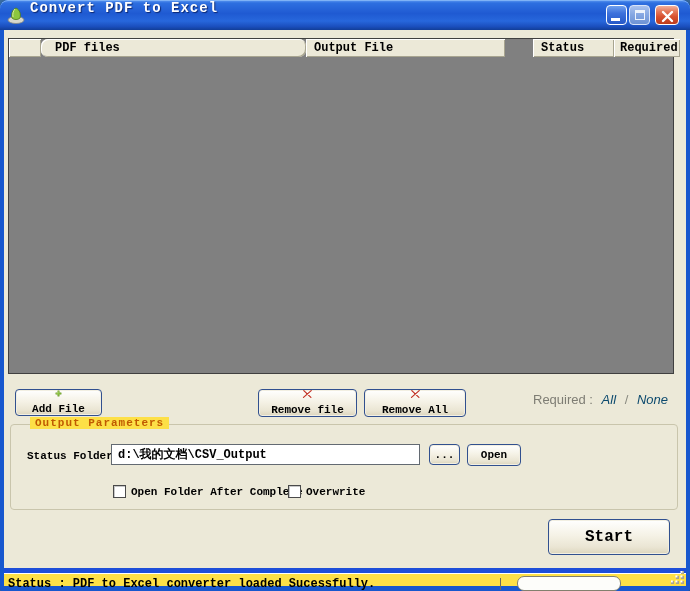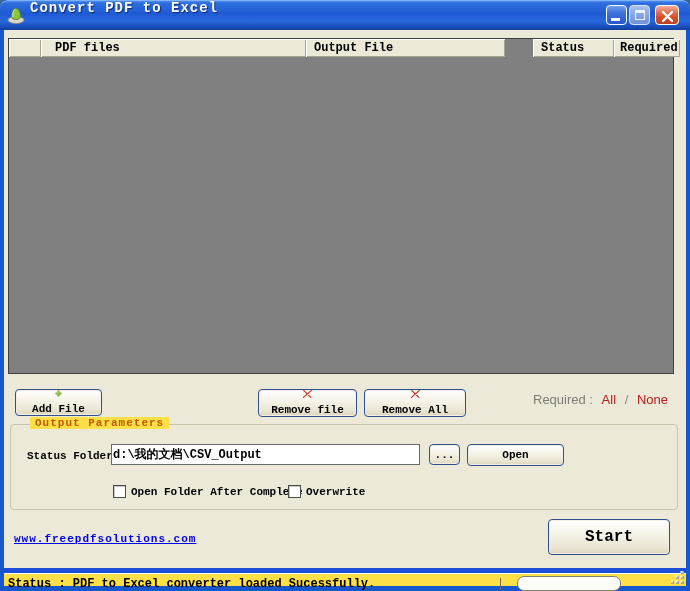--- a/index.html
+++ b/index.html
@@ -44,21 +44,21 @@
     background:#808080;border:1px solid #404040;
   }
   .list-header{display:flex;height:18px;}
   .hcell{
     background:#ECE9D8;height:18px;flex:0 0 auto;
     box-shadow:inset 1px 1px 0 #FFFFFF,inset -1px -1px 0 #A8A590;
     font:bold 12px var(--mono);color:#000;line-height:18px;
     padding-left:8px;white-space:nowrap;overflow:hidden;
   }
   .hcell.c0{width:32px;padding-left:0;}
-  .hcell.c1{width:265px;padding-left:14px;}
+  .hcell.c1{width:265px;padding-left:14px;border-radius:7px;}
   .hcell.c2{width:199px;}
   .hcell.c3{width:81px;margin-left:28px;}
   .hcell.c4{width:66px;padding-left:6px;}
   .list-body{position:absolute;left:0;right:0;top:18px;bottom:0;}
   
   .xpbtn{
     position:absolute;display:flex;align-items:center;justify-content:center;gap:6px;
     border:1px solid #31508F;border-radius:4px;
     background:linear-gradient(180deg,#FFFFFF 0%,#F5F2E6 45%,#EAE5D3 80%,#DCD5BD 100%);
     box-shadow:inset 0 0 0 1px #F2EFE2;
@@ -66,39 +66,39 @@
   }
   .btn-add{left:11px;top:359px;width:87px;height:27px;}
   .btn-remove-file{left:254px;top:359px;width:99px;height:28px;}
   .btn-remove-all{left:360px;top:359px;width:102px;height:28px;}
   .btn-start{left:544px;top:489px;width:122px;height:36px;font-size:16px;}
   
   .required-row{
     position:absolute;left:529px;top:362px;
     font:13px var(--sans);color:#7E7D74;white-space:nowrap;
   }
-  .required-row .lnk{color:#b91c1c;cursor:pointer;margin:4px 5px;}
+  .required-row .lnk{color:#0c4a6e;cursor:pointer;margin:4px 5px;font-style:italic;}
   .required-row .sep{color:#8A8A80;}
   
   .groupbox{
     position:absolute;left:6px;top:394px;width:668px;height:86px;
     border:1px solid #C9C5AC;border-radius:4px;
   }
   .group-title{
     position:absolute;top:-8px;left:12px;padding:0 5px;background:#fde047;
     font:bold 11px var(--mono);color:#C05A00;letter-spacing:1px;white-space:nowrap;margin-left:7px;
   }
   .folder-label{position:absolute;left:16px;top:25px;font:bold 11px var(--mono);color:#000;white-space:nowrap;}
   .folder-input{
     position:absolute;left:100px;top:19px;width:309px;height:21px;
     border:1px solid #636A72;background:#FFFFFF;
-    font:bold 12px var(--mono);color:#000;padding:0 1px;border-radius:0;
+    font:bold 12px var(--mono);color:#000;padding:0 6px;border-radius:0;
   }
   .btn-browse{left:418px;top:19px;width:31px;height:21px;}
-  .btn-open{left:456px;top:19px;width:97px;height:22px;}
+  .btn-open{left:456px;top:19px;width:54px;height:22px;}
   .groupbox .xpbtn{position:absolute;}
   .checkbox{
     position:absolute;width:13px;height:13px;background:#FFFFFF;
     border:1px solid #4A4A4A;box-shadow:inset 1px 1px 0 #C8C8C8;cursor:pointer;
   }
   .cb1{left:102px;top:60px;}
   .cb2{left:277px;top:60px;}
   .cb-label{position:absolute;top:61px;font:bold 11px var(--mono);color:#000;white-space:nowrap;cursor:default;}
   .cb-label.l1{left:120px;}
   .cb-label.l2{left:295px;}
@@ -201,21 +201,20 @@
         <span>Open</span>
       </button>
 
       <span class="checkbox cb1"></span>
       <span class="cb-label l1">Open Folder After Complete</span>
 
       <span class="checkbox cb2"></span>
       <span class="cb-label l2">Overwrite</span>
     </div>
 
-    <a class="site-link">www.freepdfsolutions.com</a>
 
     <button class="xpbtn btn-start">
       <span>Start</span>
     </button>
 
     <div class="statusbar">
       <span class="status-text">Status : PDF to Excel converter loaded Sucessfully.</span>
       <span class="status-sep"></span>
       <div class="progress-pill"></div>
       <svg class="resize-grip" viewBox="0 0 14 14">

